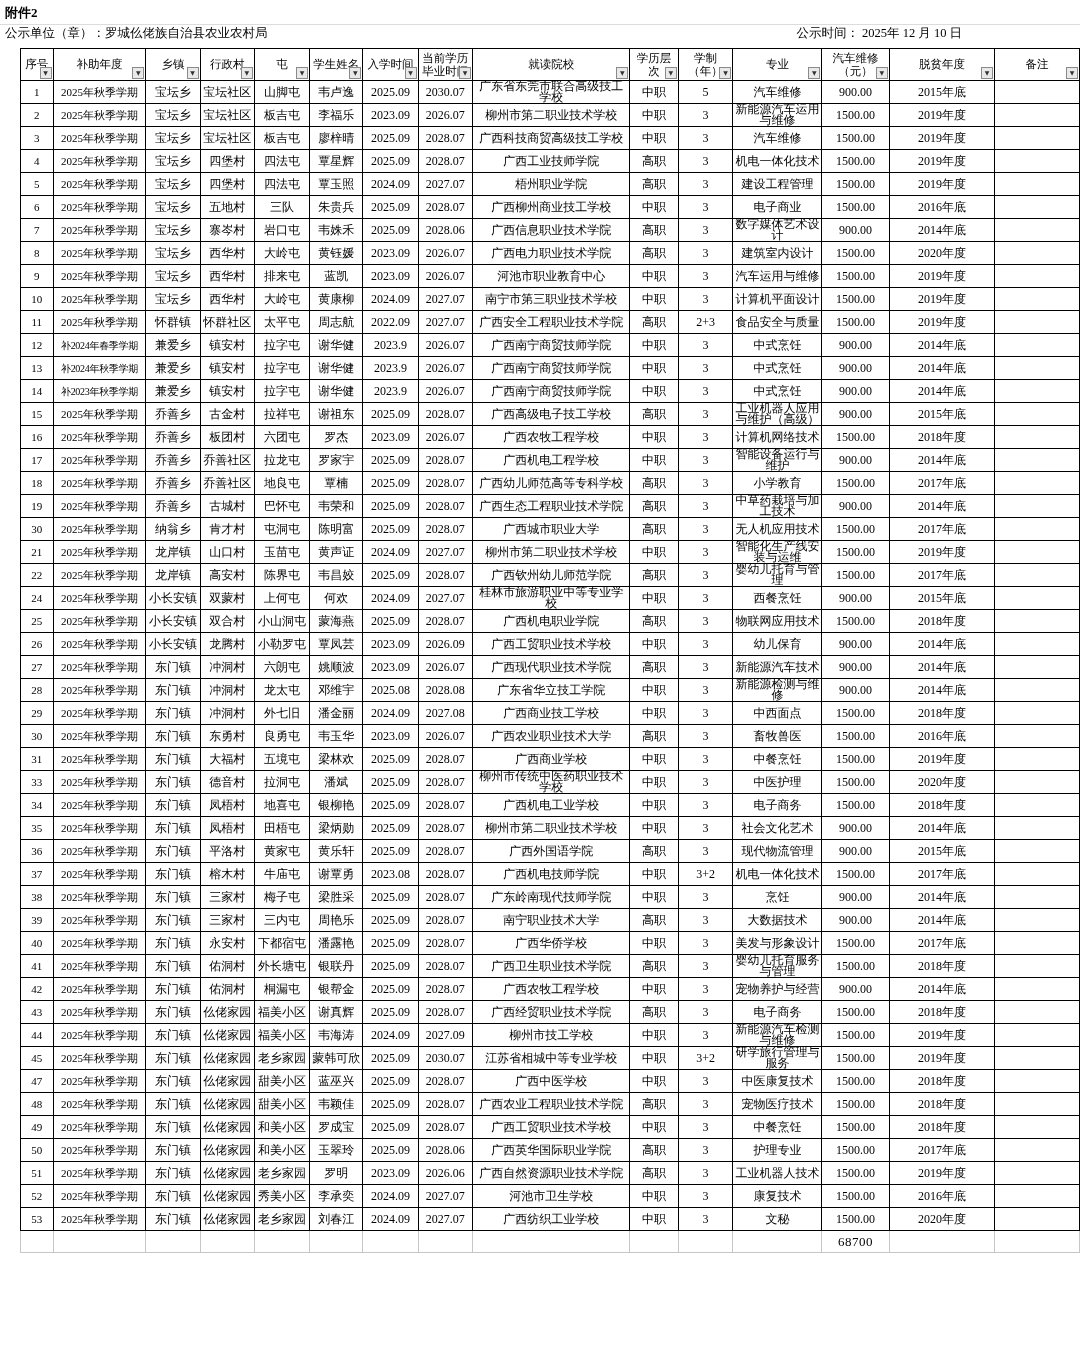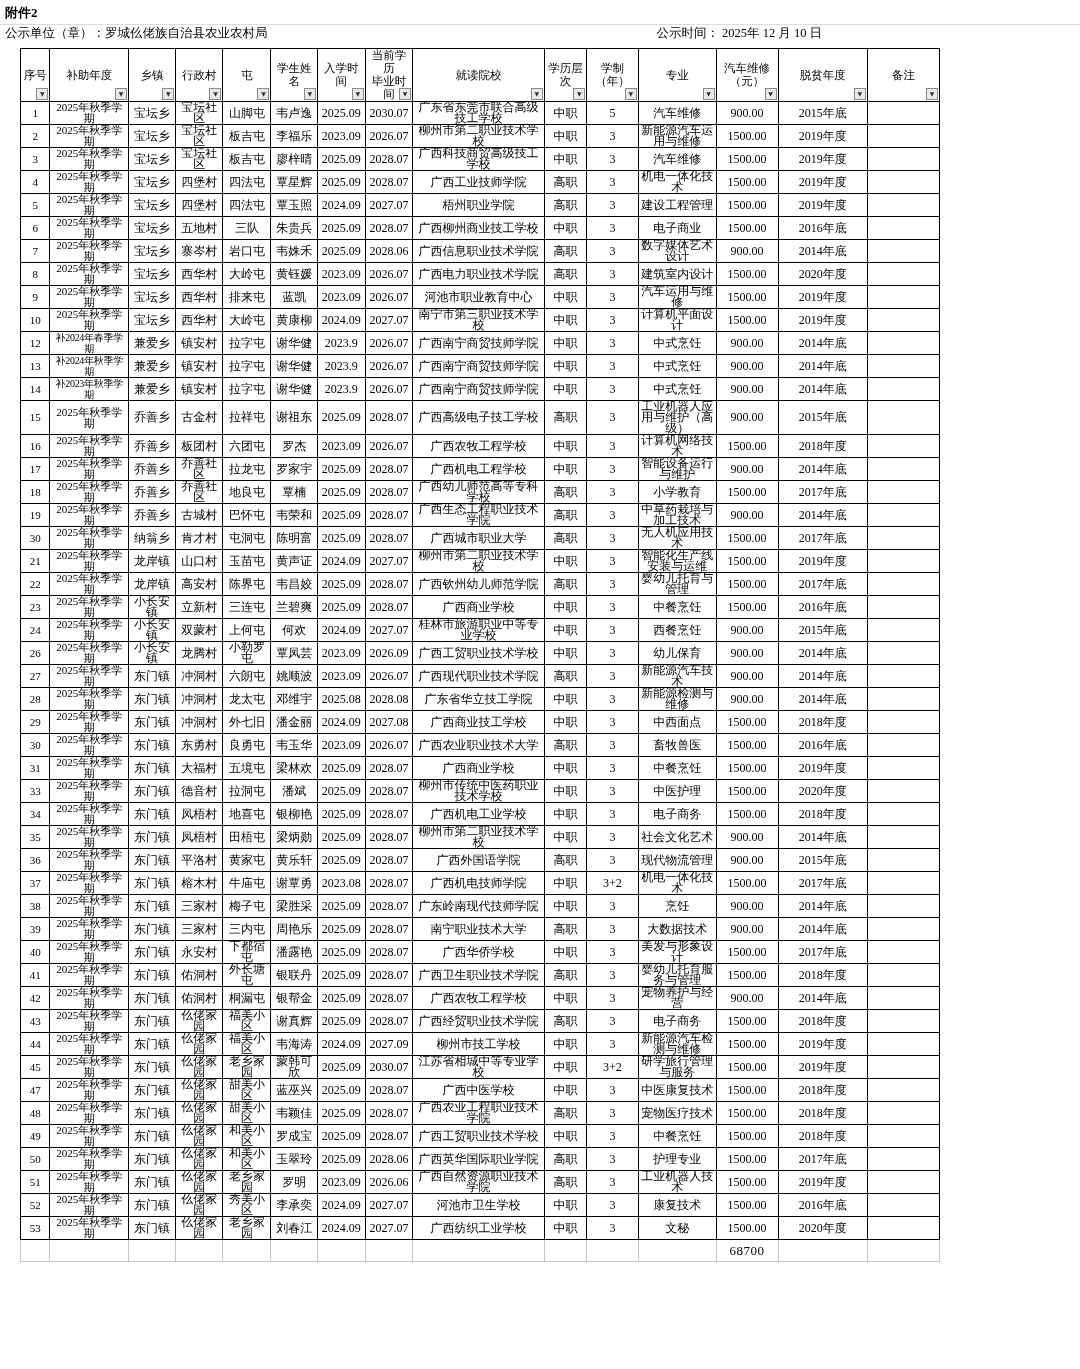--- a/index.html
+++ b/index.html
@@ -1,17 +1,17 @@
 <!DOCTYPE html>
 <html><head>
 <meta charset="utf-8">
 <style>
   html,body{margin:0;padding:0;background:#ffffff;width:1080px;min-height:1369px;
     font-family:"Liberation Serif","DejaVu Serif",serif;color:#000;}
-  .sheet{position:relative;width:940px;}
+  .sheet{position:relative;width:1080px;}
   .attachment{font-weight:bold;font-size:13px;padding:4px 0 2px 5px;border-bottom:1px solid #dcdcdc;width:1080px;box-sizing:border-box;}
   .title{text-align:center;font-weight:bold;font-size:20px;padding:5px 0 6px 0;}
   .subheader{display:flex;justify-content:space-between;align-items:flex-end;font-size:12.5px;padding:0 118px 6px 5px;}
   table{border-collapse:collapse;table-layout:fixed;margin-left:20px;}
   th,td{border:1px solid #000;text-align:center;vertical-align:middle;padding:0 1px;overflow:hidden;}
   th{font-weight:normal;font-size:11.5px;height:31px;position:relative;white-space:pre-line;line-height:13px;}
   td{font-size:12px;height:22px;line-height:11px;word-break:break-all;position:relative;}
   td.c0{font-size:11px;}
   td.c1{font-size:11px;}
   td.c1.fs-xs{font-size:10px;letter-spacing:-0.3px;}
@@ -238,20 +238,37 @@
           <td class="c7">2027.07</td>
           <td class="c8">南宁市第三职业技术学校</td>
           <td class="c9">中职</td>
           <td class="c10">3</td>
           <td class="c11">计算机平面设计</td>
           <td class="c12">1500.00</td>
           <td class="c13">2019年度</td>
           <td class="c14"></td>
         </tr>
         <tr>
+          <td class="c0">11</td>
+          <td class="c1">2025年秋季学期</td>
+          <td class="c2">怀群镇</td>
+          <td class="c3">怀群社区</td>
+          <td class="c4">太平屯</td>
+          <td class="c5">周志航</td>
+          <td class="c6">2022.09</td>
+          <td class="c7">2027.07</td>
+          <td class="c8">广西安全工程职业技术学院</td>
+          <td class="c9">高职</td>
+          <td class="c10">2+3</td>
+          <td class="c11">食品安全与质量</td>
+          <td class="c12">1500.00</td>
+          <td class="c13">2019年度</td>
+          <td class="c14"></td>
+        </tr>
+        <tr>
           <td class="c0">12</td>
           <td class="c1 fs-xs">补2024年春季学期</td>
           <td class="c2">兼爱乡</td>
           <td class="c3">镇安村</td>
           <td class="c4">拉字屯</td>
           <td class="c5">谢华健</td>
           <td class="c6">2023.9</td>
           <td class="c7">2026.07</td>
           <td class="c8">广西南宁商贸技师学院</td>
           <td class="c9">中职</td>
@@ -425,54 +442,54 @@
           <td class="c7">2028.07</td>
           <td class="c8">广西钦州幼儿师范学院</td>
           <td class="c9">高职</td>
           <td class="c10">3</td>
           <td class="c11">婴幼儿托育与管理</td>
           <td class="c12">1500.00</td>
           <td class="c13">2017年底</td>
           <td class="c14"></td>
         </tr>
         <tr>
-          <td class="c0">23</td>
-          <td class="c1">2025年秋季学期</td>
-          <td class="c2">小长安镇</td>
-          <td class="c3">立新村</td>
-          <td class="c4">三连屯</td>
-          <td class="c5">兰碧爽</td>
-          <td class="c6">2025.09</td>
-          <td class="c7">2028.07</td>
-          <td class="c8">广西商业学校</td>
-          <td class="c9">中职</td>
-          <td class="c10">3</td>
-          <td class="c11">中餐烹饪</td>
-          <td class="c12">1500.00</td>
-          <td class="c13">2016年底</td>
-          <td class="c14"></td>
-        </tr>
-        <tr>
           <td class="c0">24</td>
           <td class="c1">2025年秋季学期</td>
           <td class="c2">小长安镇</td>
           <td class="c3">双蒙村</td>
           <td class="c4">上何屯</td>
           <td class="c5">何欢</td>
           <td class="c6">2024.09</td>
           <td class="c7">2027.07</td>
           <td class="c8">桂林市旅游职业中等专业学校</td>
           <td class="c9">中职</td>
           <td class="c10">3</td>
           <td class="c11">西餐烹饪</td>
           <td class="c12">900.00</td>
           <td class="c13">2015年底</td>
           <td class="c14"></td>
         </tr>
         <tr>
+          <td class="c0">25</td>
+          <td class="c1">2025年秋季学期</td>
+          <td class="c2">小长安镇</td>
+          <td class="c3">双合村</td>
+          <td class="c4">小山洞屯</td>
+          <td class="c5">蒙海燕</td>
+          <td class="c6">2025.09</td>
+          <td class="c7">2028.07</td>
+          <td class="c8">广西机电职业学院</td>
+          <td class="c9">高职</td>
+          <td class="c10">3</td>
+          <td class="c11">物联网应用技术</td>
+          <td class="c12">1500.00</td>
+          <td class="c13">2018年度</td>
+          <td class="c14"></td>
+        </tr>
+        <tr>
           <td class="c0">26</td>
           <td class="c1">2025年秋季学期</td>
           <td class="c2">小长安镇</td>
           <td class="c3">龙腾村</td>
           <td class="c4">小勒罗屯</td>
           <td class="c5">覃凤芸</td>
           <td class="c6">2023.09</td>
           <td class="c7">2026.09</td>
           <td class="c8">广西工贸职业技术学校</td>
           <td class="c9">中职</td>

